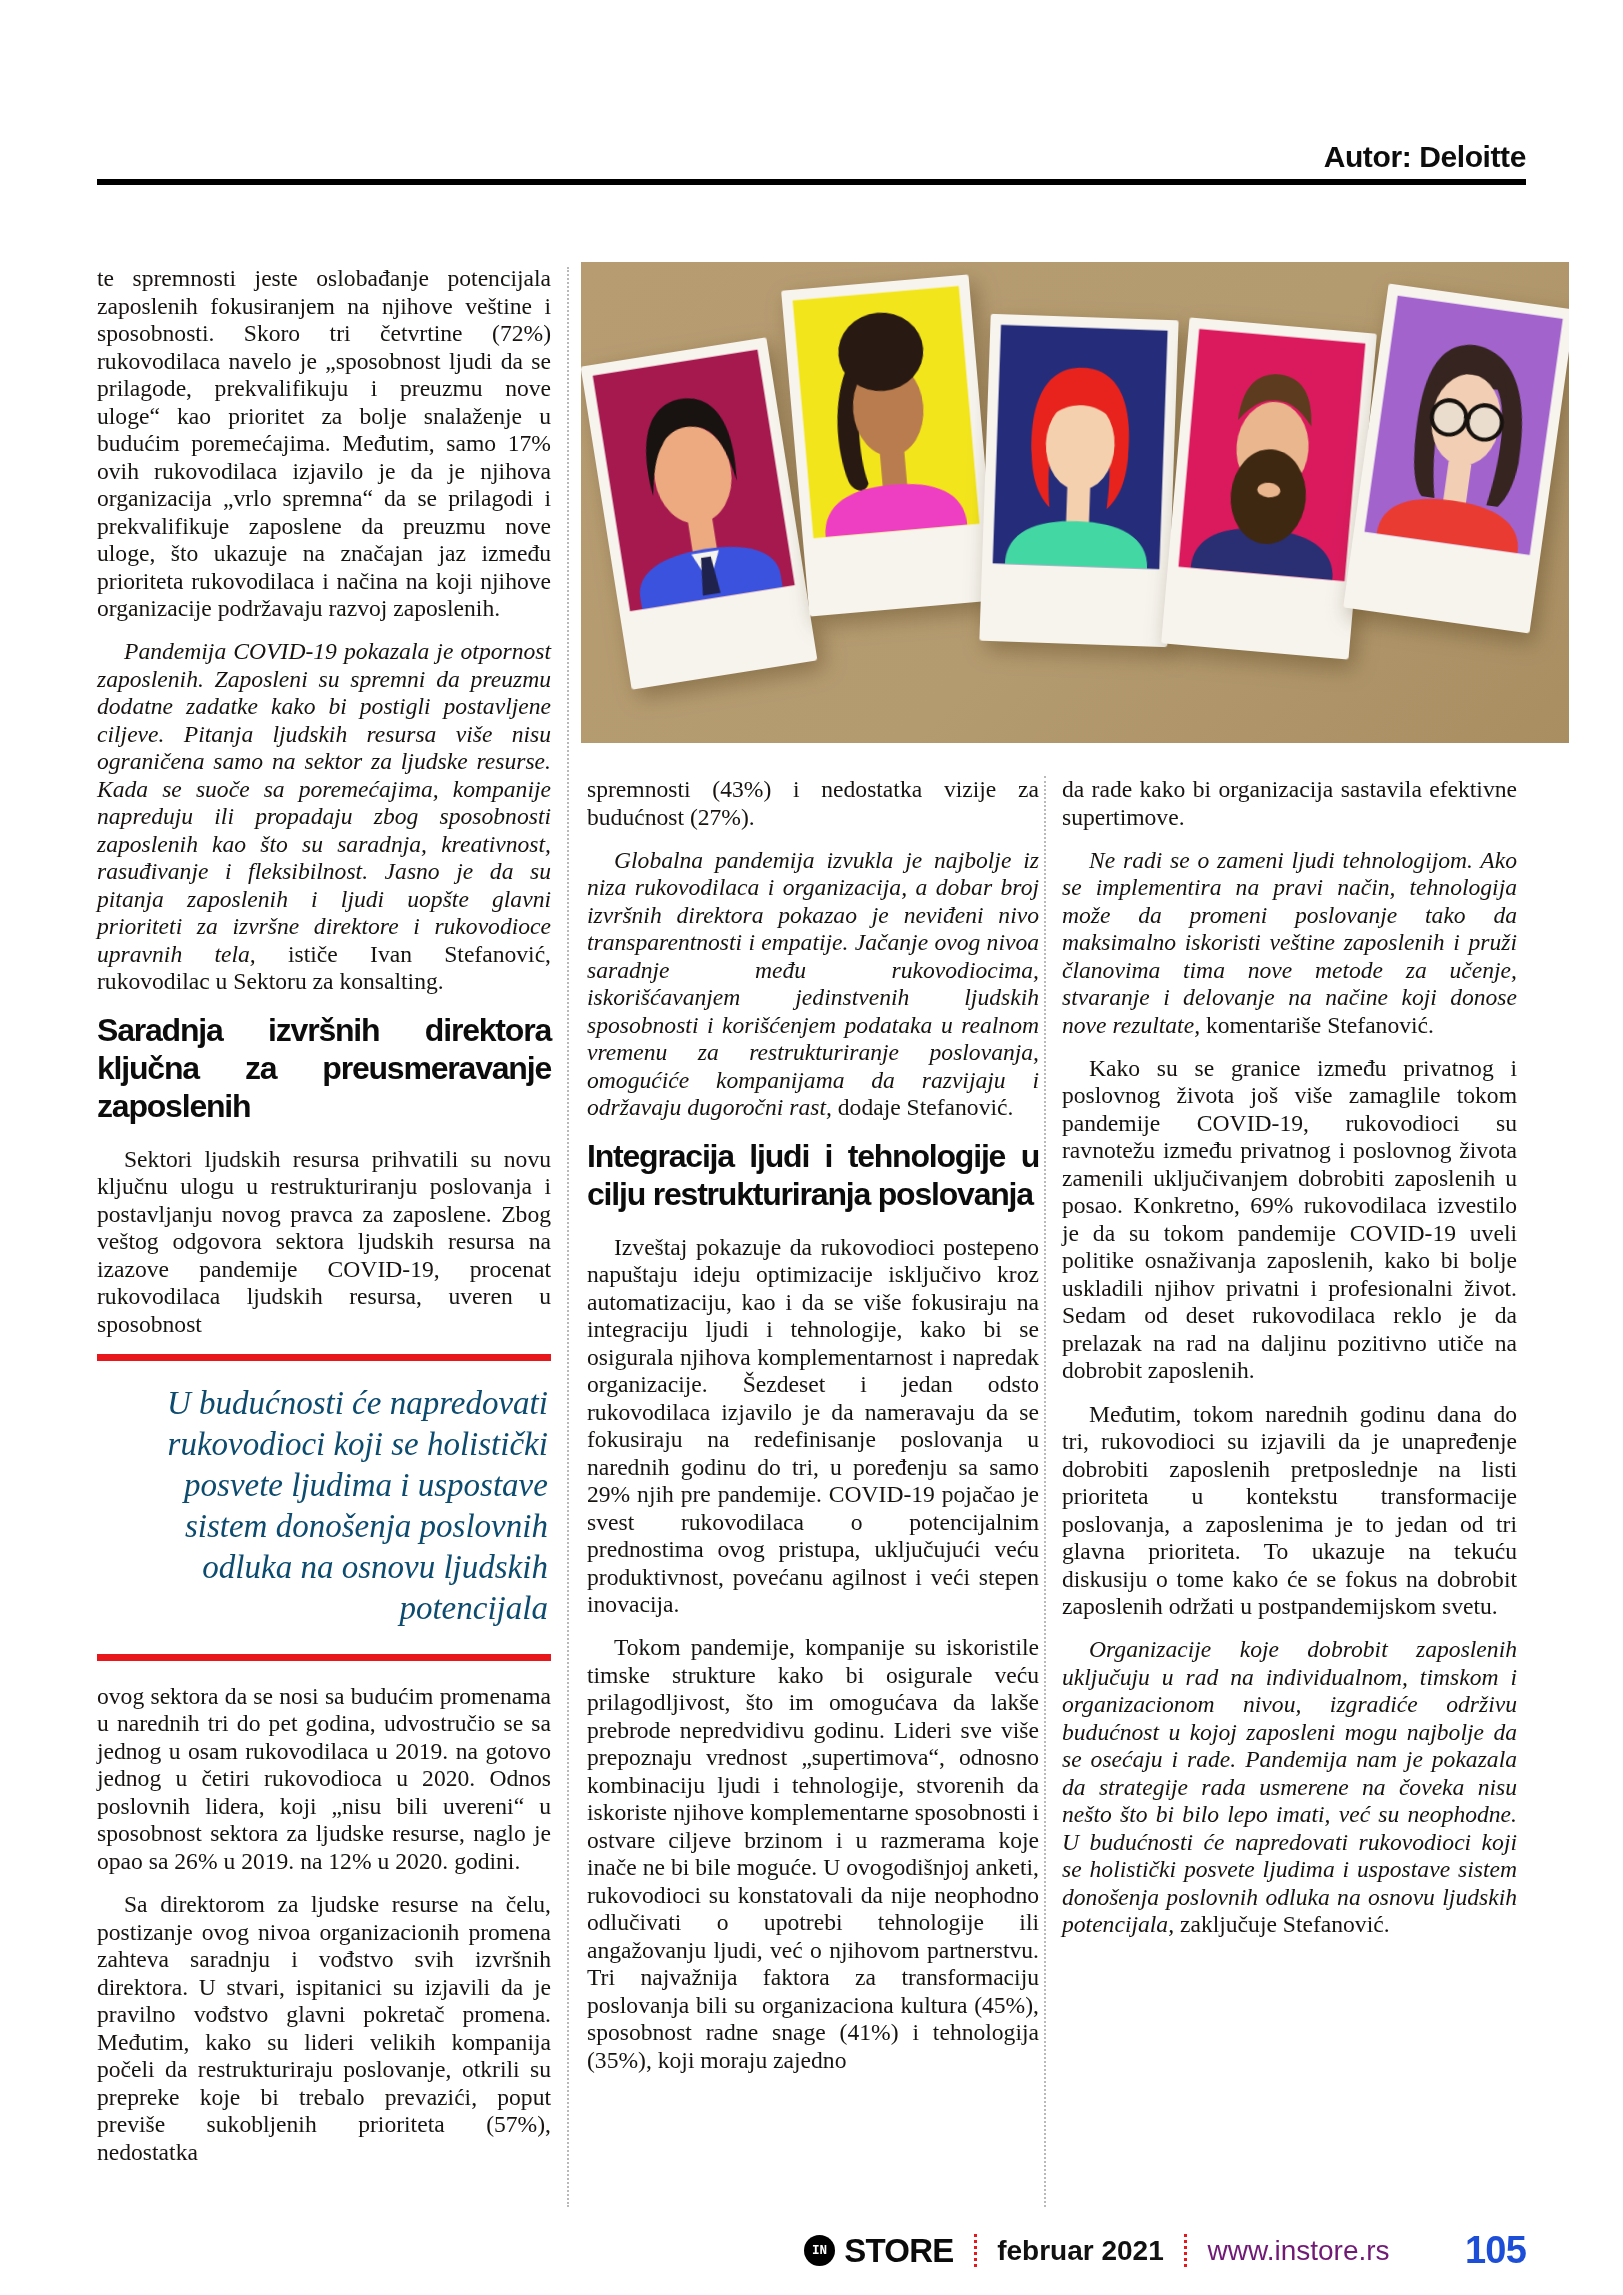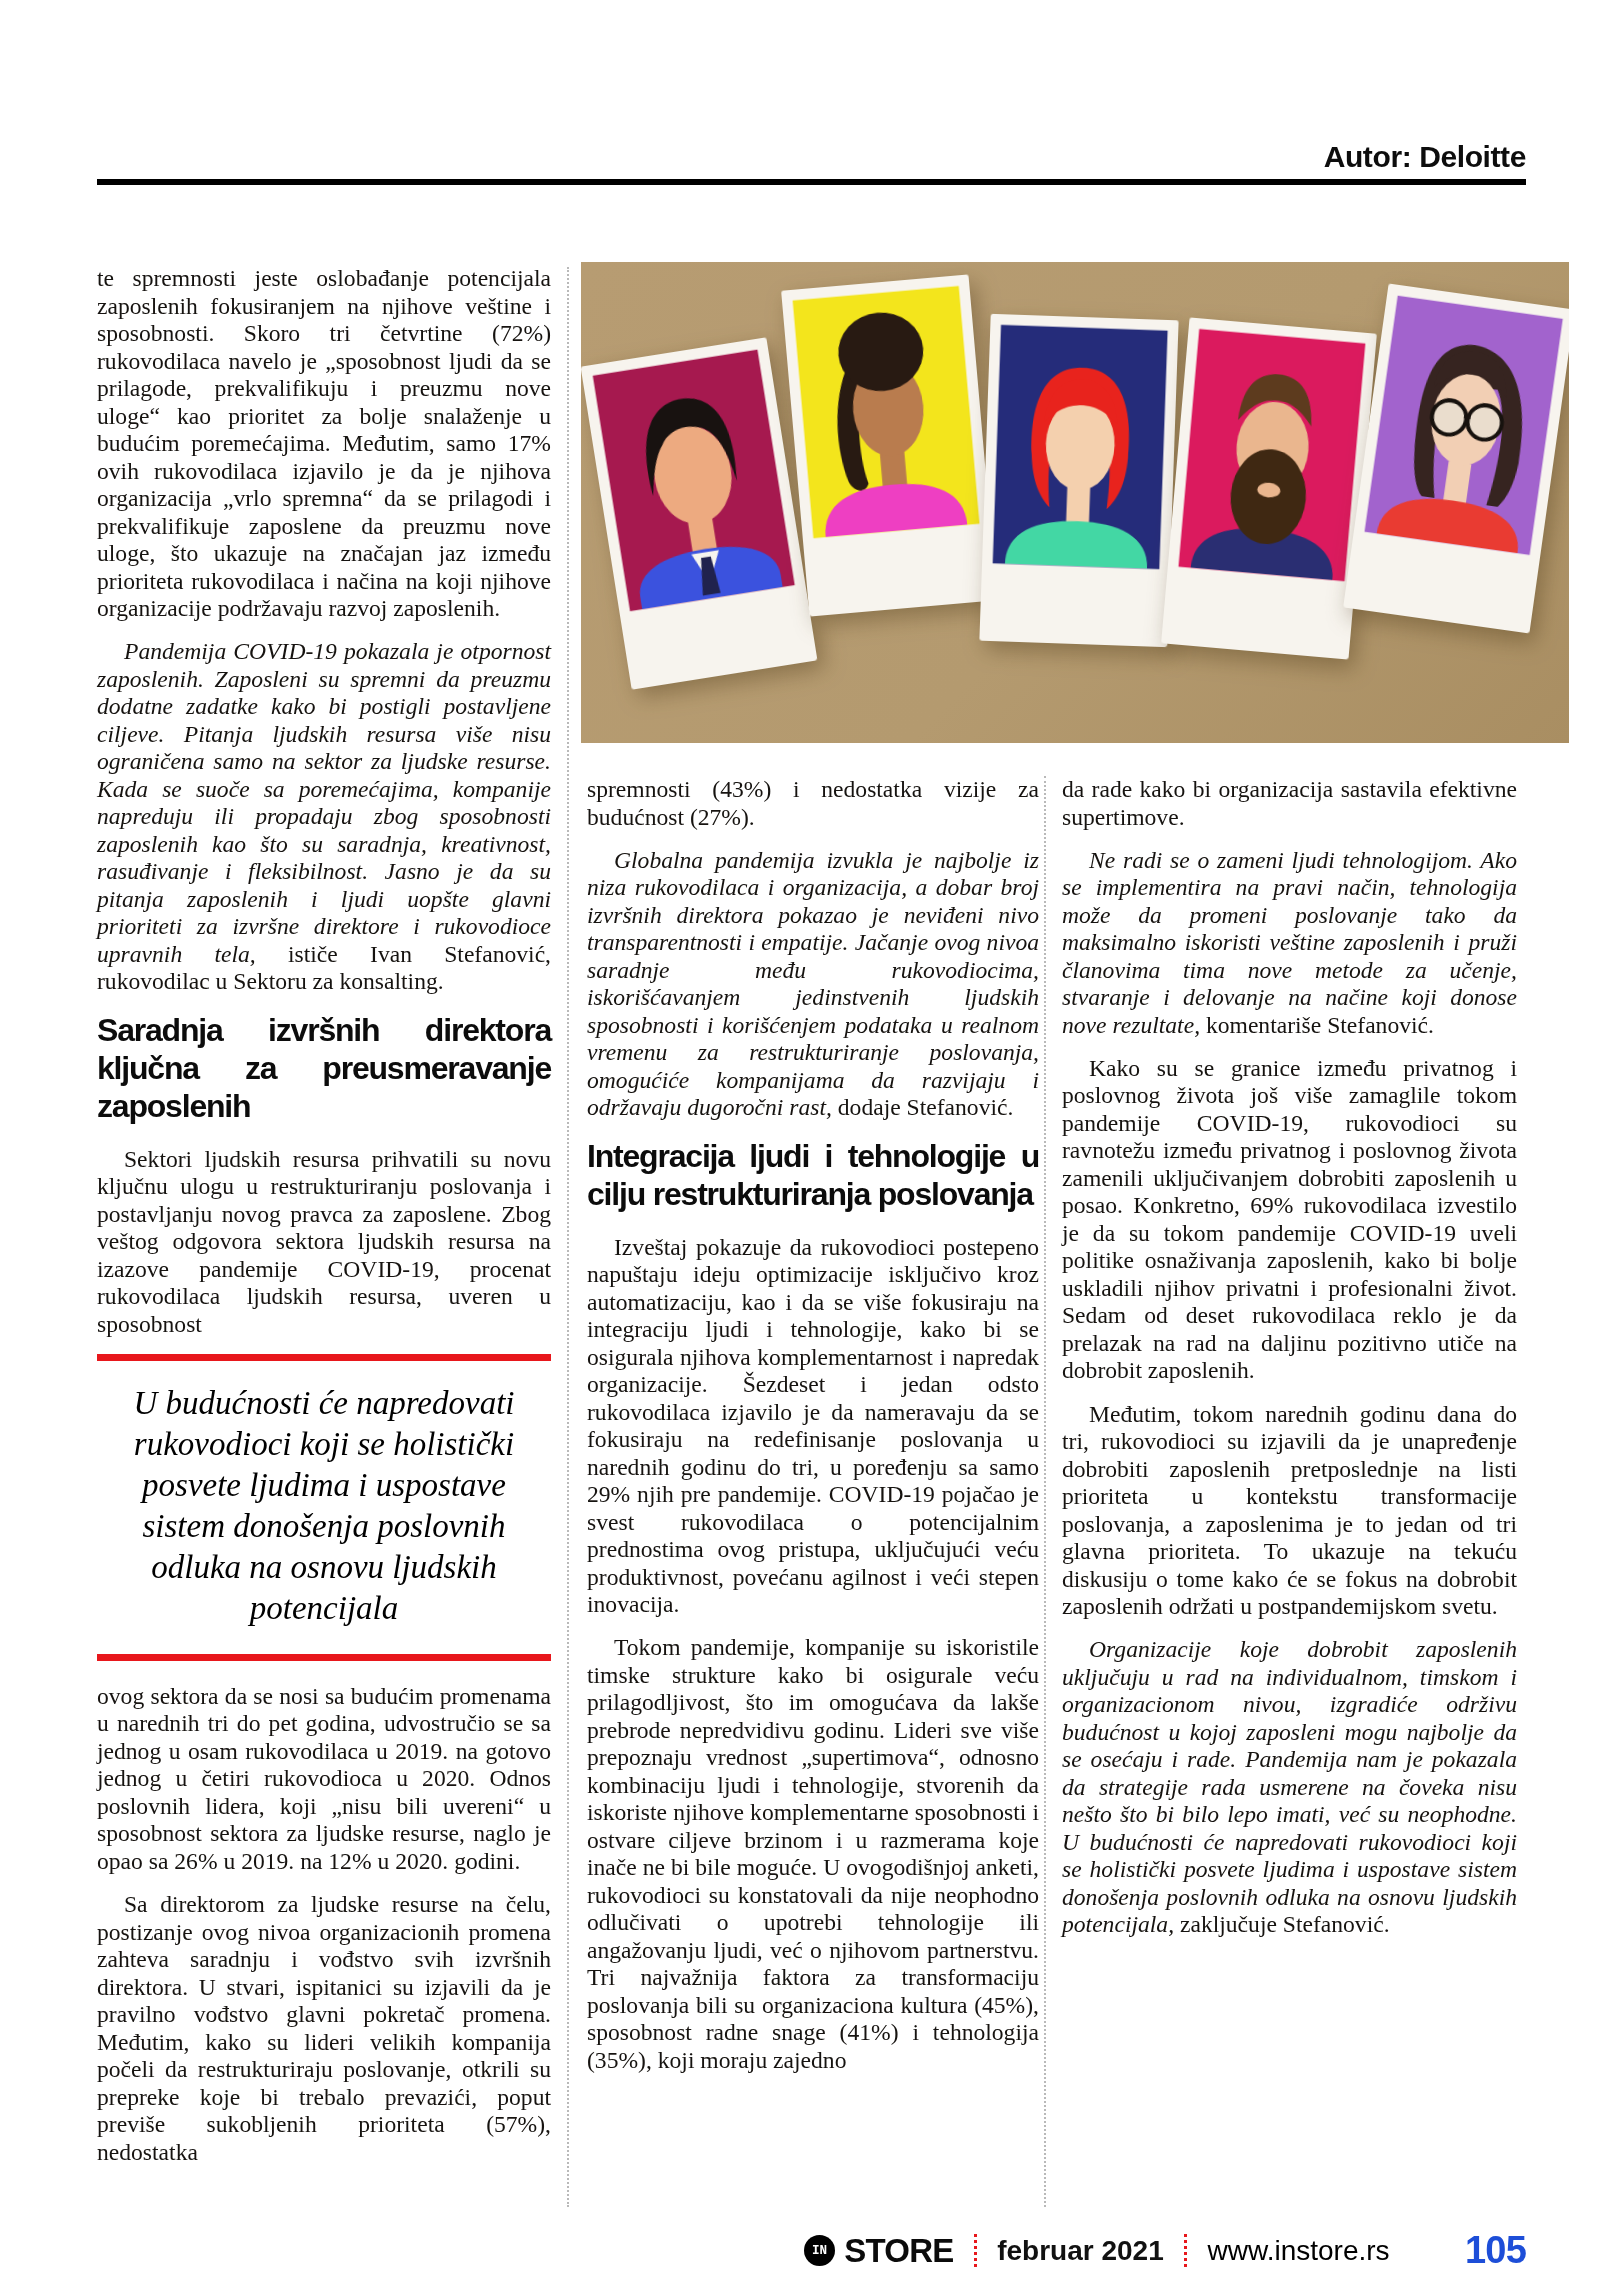--- a/index.html
+++ b/index.html
@@ -18,36 +18,36 @@
   .col{position:absolute;text-align:justify;font-size:23.6px;line-height:27.5px;}
   #col1{left:97px;top:265px;width:454px;}
   #col2{left:587px;top:776px;width:452px;}
   #col3{left:1062px;top:776px;width:455px;}
   .col p{margin:0 0 15.7px 0;}
   .ind{text-indent:27px;}
   .it em{font-style:italic;}
   .roman{font-style:normal;}
   h2{font-family:"Liberation Sans",sans-serif;font-weight:bold;font-size:32px;line-height:38px;
      letter-spacing:-1.2px;margin:9.4px 0 20.4px 0;color:#0c0c0c;}
-  .pull{color:#000000;border-top:7px solid #e8171c;border-bottom:7px solid #e8171c;
-        font-style:italic;text-align:center;font-size:33px;line-height:41px;
+  .pull{color:#0c4a6e;border-top:7px solid #e8171c;border-bottom:7px solid #e8171c;
+        font-style:italic;text-align:right;font-size:33px;line-height:41px;
         padding:22px 3.1px 25px 3.1px;margin:11px 0 22px 0;text-indent:0;}
   .divider{position:absolute;width:0;border-left:2.4px dotted #b9b9b9;}
   #div1{left:567px;top:267px;height:1940px;}
   #div2{left:1044px;top:776px;height:1431px;}
   
   .footer{position:absolute;top:2229px;left:97px;right:97px;display:flex;align-items:center;
           justify-content:flex-end;gap:20.4px;font-family:"Liberation Sans",sans-serif;}
   .logo{display:flex;align-items:center;gap:9.4px;}
   .logo-disc{width:31px;height:31px;border-radius:50%;background:#000;color:#fff;display:flex;
              align-items:center;justify-content:center;font-size:12.6px;font-weight:bold;letter-spacing:0;font-family:Liberation Mono, monospace;}
   .logo-word{font-weight:bold;font-size:33px;letter-spacing:-0.8px;color:#0b0b0b;}
   .fsep{height:33px;border-left:3.9px dotted #e8171c;width:0;}
   .fdate{font-weight:bold;font-size:28px;color:#111;}
-  .furl{font-size:28px;color:#000000;}
+  .furl{font-size:28px;color:#701a75;}
   .fpage{font-weight:bold;font-size:38px;color:#1d4ed8;margin-left:55px;letter-spacing:-0.8px;}
 </style>
 </head>
 <body>
 
 <div id="page">
 
   <div class="author">Autor: Deloitte</div>
   <div class="header-rule"></div>
 

